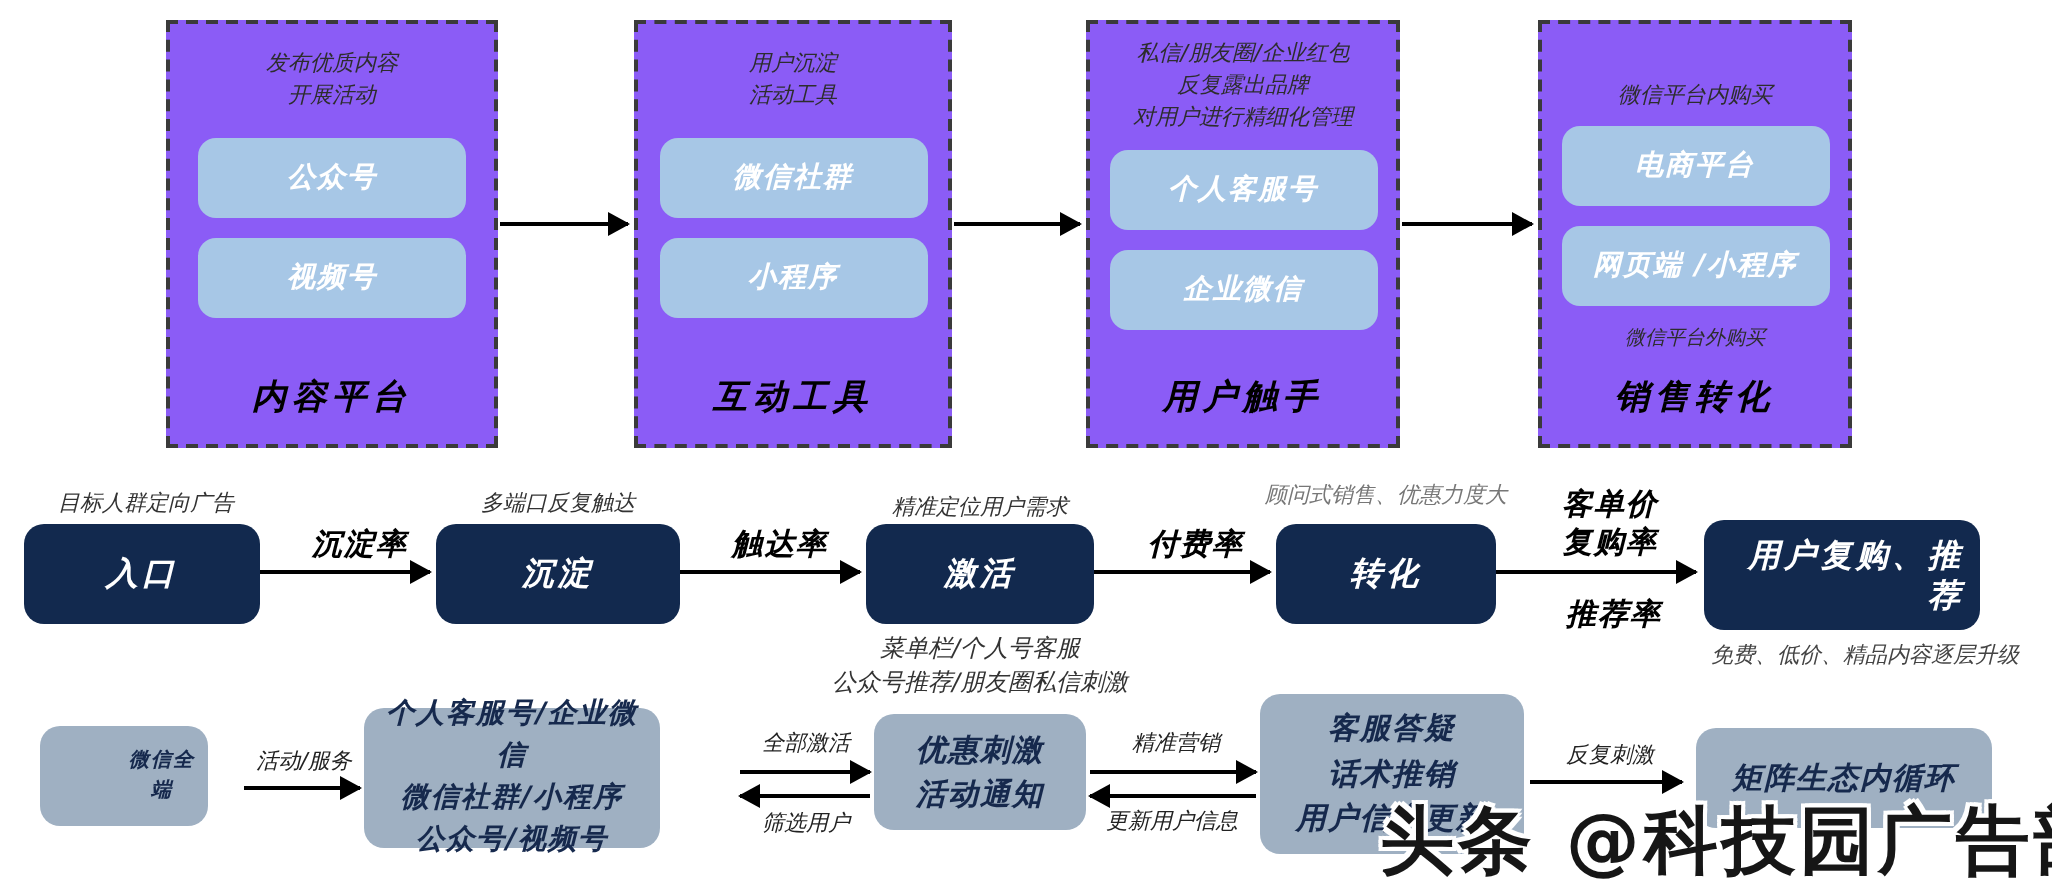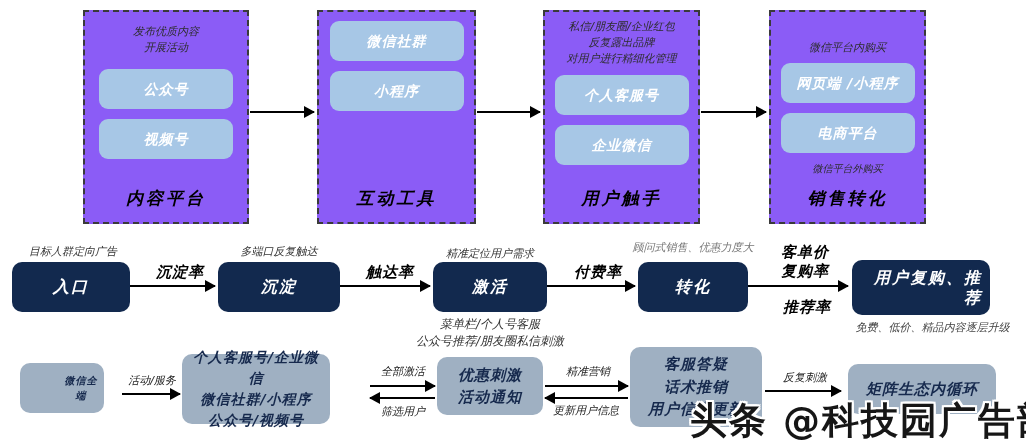--- a/index.html
+++ b/index.html
@@ -79,38 +79,40 @@
 
   <div class="stage" style="left:83px;width:166px;">
     <div class="stage-caption pre">发布优质内容
 开展活动</div>
     <div class="pill">公众号</div>
     <div class="pill">视频号</div>
     <div class="stage-title">内容平台</div>
   </div>
 
   <div class="stage" style="left:317px;width:159px;">
+    <div class="stage-caption pre">用户沉淀
+活动工具</div>
     <div class="pill">微信社群</div>
     <div class="pill">小程序</div>
     <div class="stage-title">互动工具</div>
   </div>
 
   <div class="stage" style="left:543px;width:157px;">
     <div class="stage-caption pre" style="min-height:54px;">私信/朋友圈/企业红包
 反复露出品牌
 对用户进行精细化管理</div>
     <div class="pill">个人客服号</div>
     <div class="pill">企业微信</div>
     <div class="stage-title">用户触手</div>
   </div>
 
   <div class="stage" style="left:769px;width:157px;">
     <div class="stage-caption bottom-align">微信平台内购买</div>
+    <div class="pill">电商平台</div>
     <div class="pill">网页端 /小程序</div>
-    <div class="pill">电商平台</div>
     <div class="stage-caption2">微信平台外购买</div>
     <div class="stage-title">销售转化</div>
   </div>
 
   <div class="harrow" style="left:250px;top:111px;width:64px;"></div>
   <div class="harrow" style="left:477px;top:111px;width:63px;"></div>
   <div class="harrow" style="left:701px;top:111px;width:65px;"></div>
 
   <div class="note" style="left:8px;top:244px;width:130px;">目标人群定向广告</div>
   <div class="navy" style="left:12px;top:262px;width:118px;height:50px;">入口</div>

